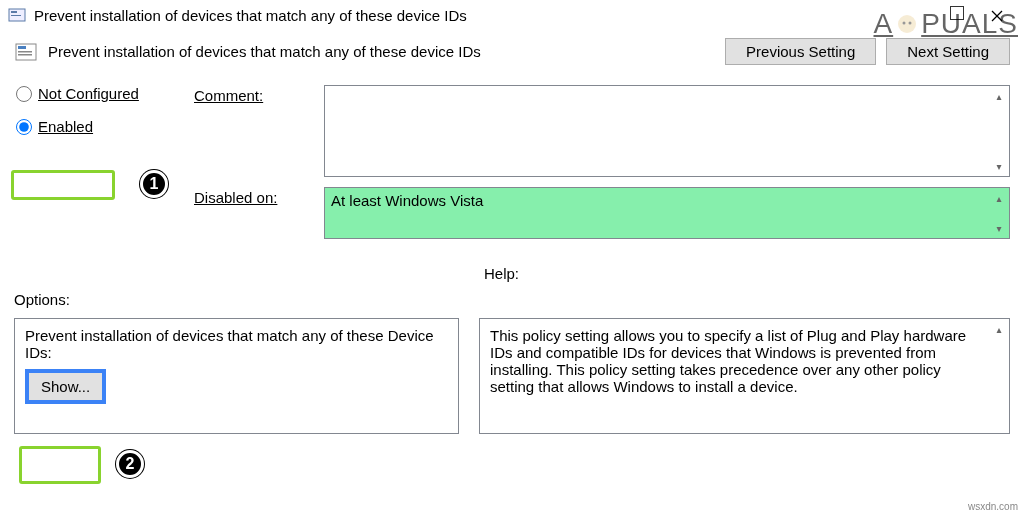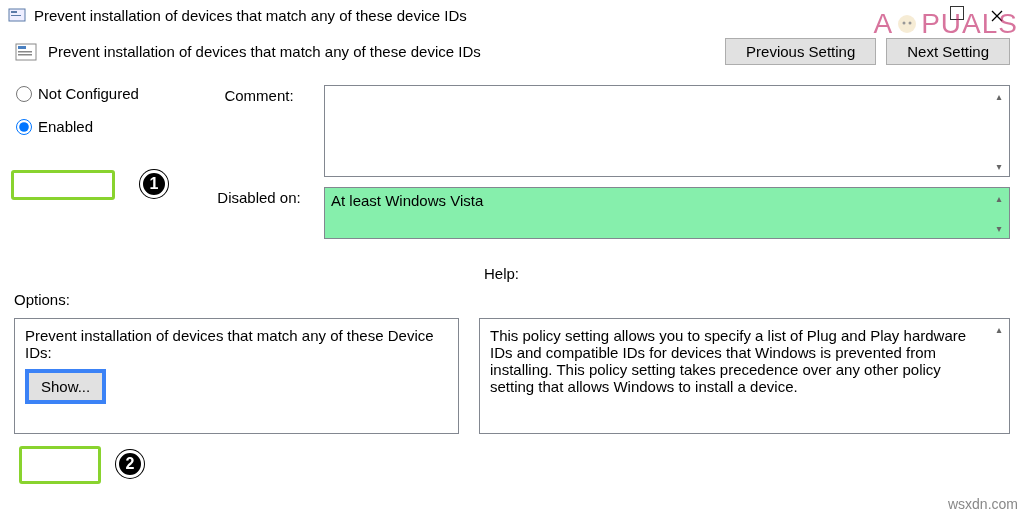--- a/index.html
+++ b/index.html
@@ -50,31 +50,32 @@
     font-family: inherit;
     font-size: 15px;
   }
   .section1 {
     display: flex;
     padding: 6px 14px 4px 14px;
   }
   .radio-col {
     width: 180px;
     flex-shrink: 0;
+    text-decoration: underline;
   }
   .radio-row {
     display: flex;
     align-items: center;
     margin-bottom: 16px;
     position: relative;
   }
   input[type=radio] { width: 16px; height:16px; margin: 0 6px 0 2px; }
   .field-col { flex: 1; }
   .field-row { display: flex; margin-bottom: 10px; }
-  .field-label { width: 130px; text-align: center; padding-top: 2px; }
+  .field-label { width: 130px; text-align: left; padding-top: 2px; text-decoration: underline; }
   .textarea {
     flex: 1;
     border: 1px solid #828790;
     background: #fff;
     resize: none;
     font-family: inherit;
     font-size: 15px;
     padding: 4px 6px;
     min-height: 92px;
     position: relative;
@@ -147,33 +148,34 @@
     font-size: 16px;
   }
   .b1 { left: 140px; top: 170px; }
   .b2 { left: 116px; top: 450px; }
   .watermark {
     position: absolute;
     right: 6px;
     top: 8px;
     font-size: 28px;
     font-weight: 500;
-    color: #be185d;
+    color: #000000;
     opacity: 0.6;
     letter-spacing: 1px;
     pointer-events: none;
+    text-decoration: underline;
   }
   .watermark .head {
     display:inline-block; width:28px; height:28px;
     vertical-align: middle;
   }
   .wsxdn {
     position: absolute;
     right: 6px; bottom: 2px;
-    font-size: 14px;
+    font-size: 10px;
     color: #888;
   }
   .rect-icon { position:absolute; right: 60px; top: 6px; width:14px; height:14px; border:1px solid #333; }
 </style>
 </head>
 <body>
 
 <div class="titlebar">
   <span class="icon">
     <svg width="18" height="18">

